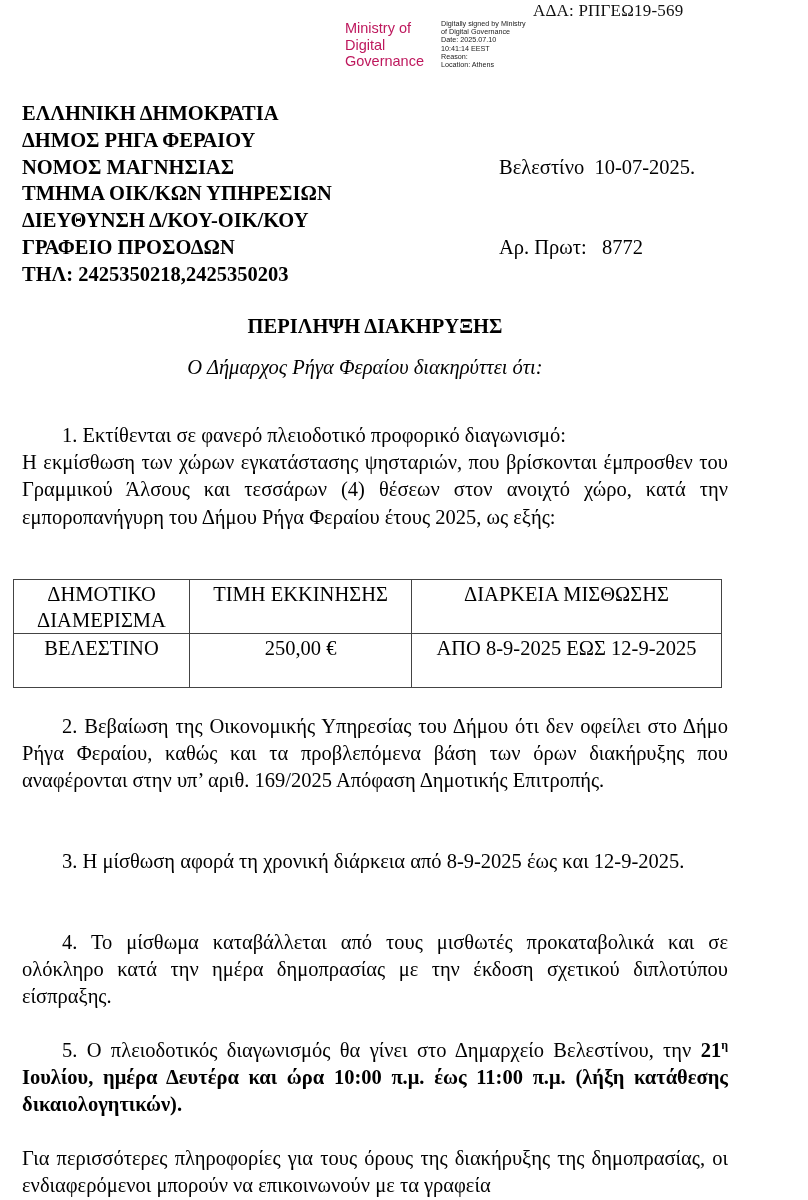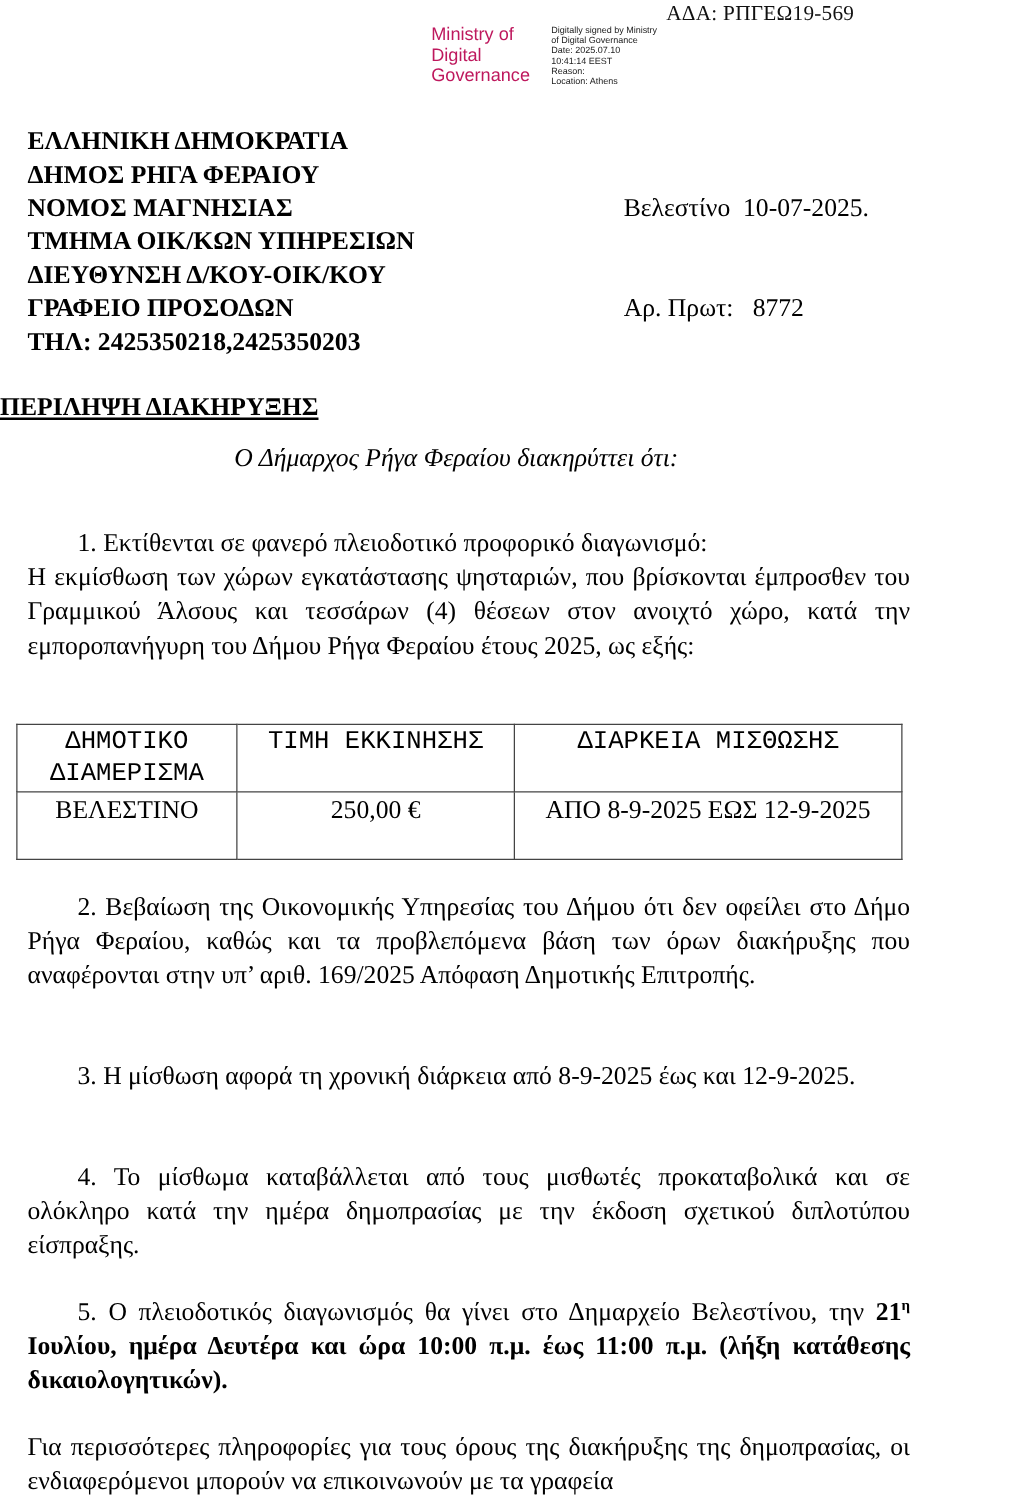--- a/index.html
+++ b/index.html
@@ -3,27 +3,27 @@
 <meta charset="utf-8">
 <style>
   html, body { margin: 0; padding: 0; background: #ffffff; }
   body { width: 808px; height: 1200px; position: relative; overflow: hidden; color: #000; font-family: "Liberation Serif", serif; }
   .abs { position: absolute; }
   .ada { left: 533px; top: 1px; font-family: Liberation Serif, serif; font-size: 17px; color: #111; letter-spacing: 0.2px; }
   .sig-big { left: 345px; top: 20px; font-family: "Liberation Sans", sans-serif; font-size: 14.5px; line-height: 16.5px; color: #be185d; }
   .sig-small { left: 441px; top: 20px; font-family: "Liberation Sans", sans-serif; font-size: 7.2px; line-height: 8.2px; color: #222; }
   .header-left { left: 22px; top: 100px; font-weight: bold; font-size: 20.5px; line-height: 26.8px; }
   .header-right { left: 499px; top: 100px; font-weight: normal; font-size: 20.5px; line-height: 26.8px; white-space: pre; }
-  .title { left: 0; width: 750px; top: 315px; font-weight: bold; font-size: 20.5px; text-decoration: underline; }
+  .title { left: 0; width: 750px; top: 315px; text-align: center; font-weight: bold; font-size: 20.5px; }
   .intro { left: 0; width: 730px; top: 356px; text-align: center; font-size: 20.5px; font-style: italic; }
   .para { left: 22px; width: 706px; font-size: 20.5px; line-height: 27.2px; text-align: justify; }
   .lastline { text-align-last: left; }
   table.tbl { position: absolute; left: 13px; top: 579px; width: 709px; border-collapse: collapse; font-size: 20.5px; }
   table.tbl td { border: 1.3px solid #444; text-align: center; vertical-align: top; padding: 1px 4px 0 4px; line-height: 26px; }
-  table.tbl tr.head td { height: 52px; font-family: Liberation Mono, monospace; }
+  table.tbl tr.head td { height: 52px; }
   table.tbl tr.row td { height: 52px; }
   .bold { font-weight: bold; }
   sup { font-size: 12px; line-height: 0; }
 </style>
 </head>
 <body>
 
 <div class="abs ada">ΑΔΑ: ΡΠΓΕΩ19-569</div>
 
 <div class="abs sig-big">

